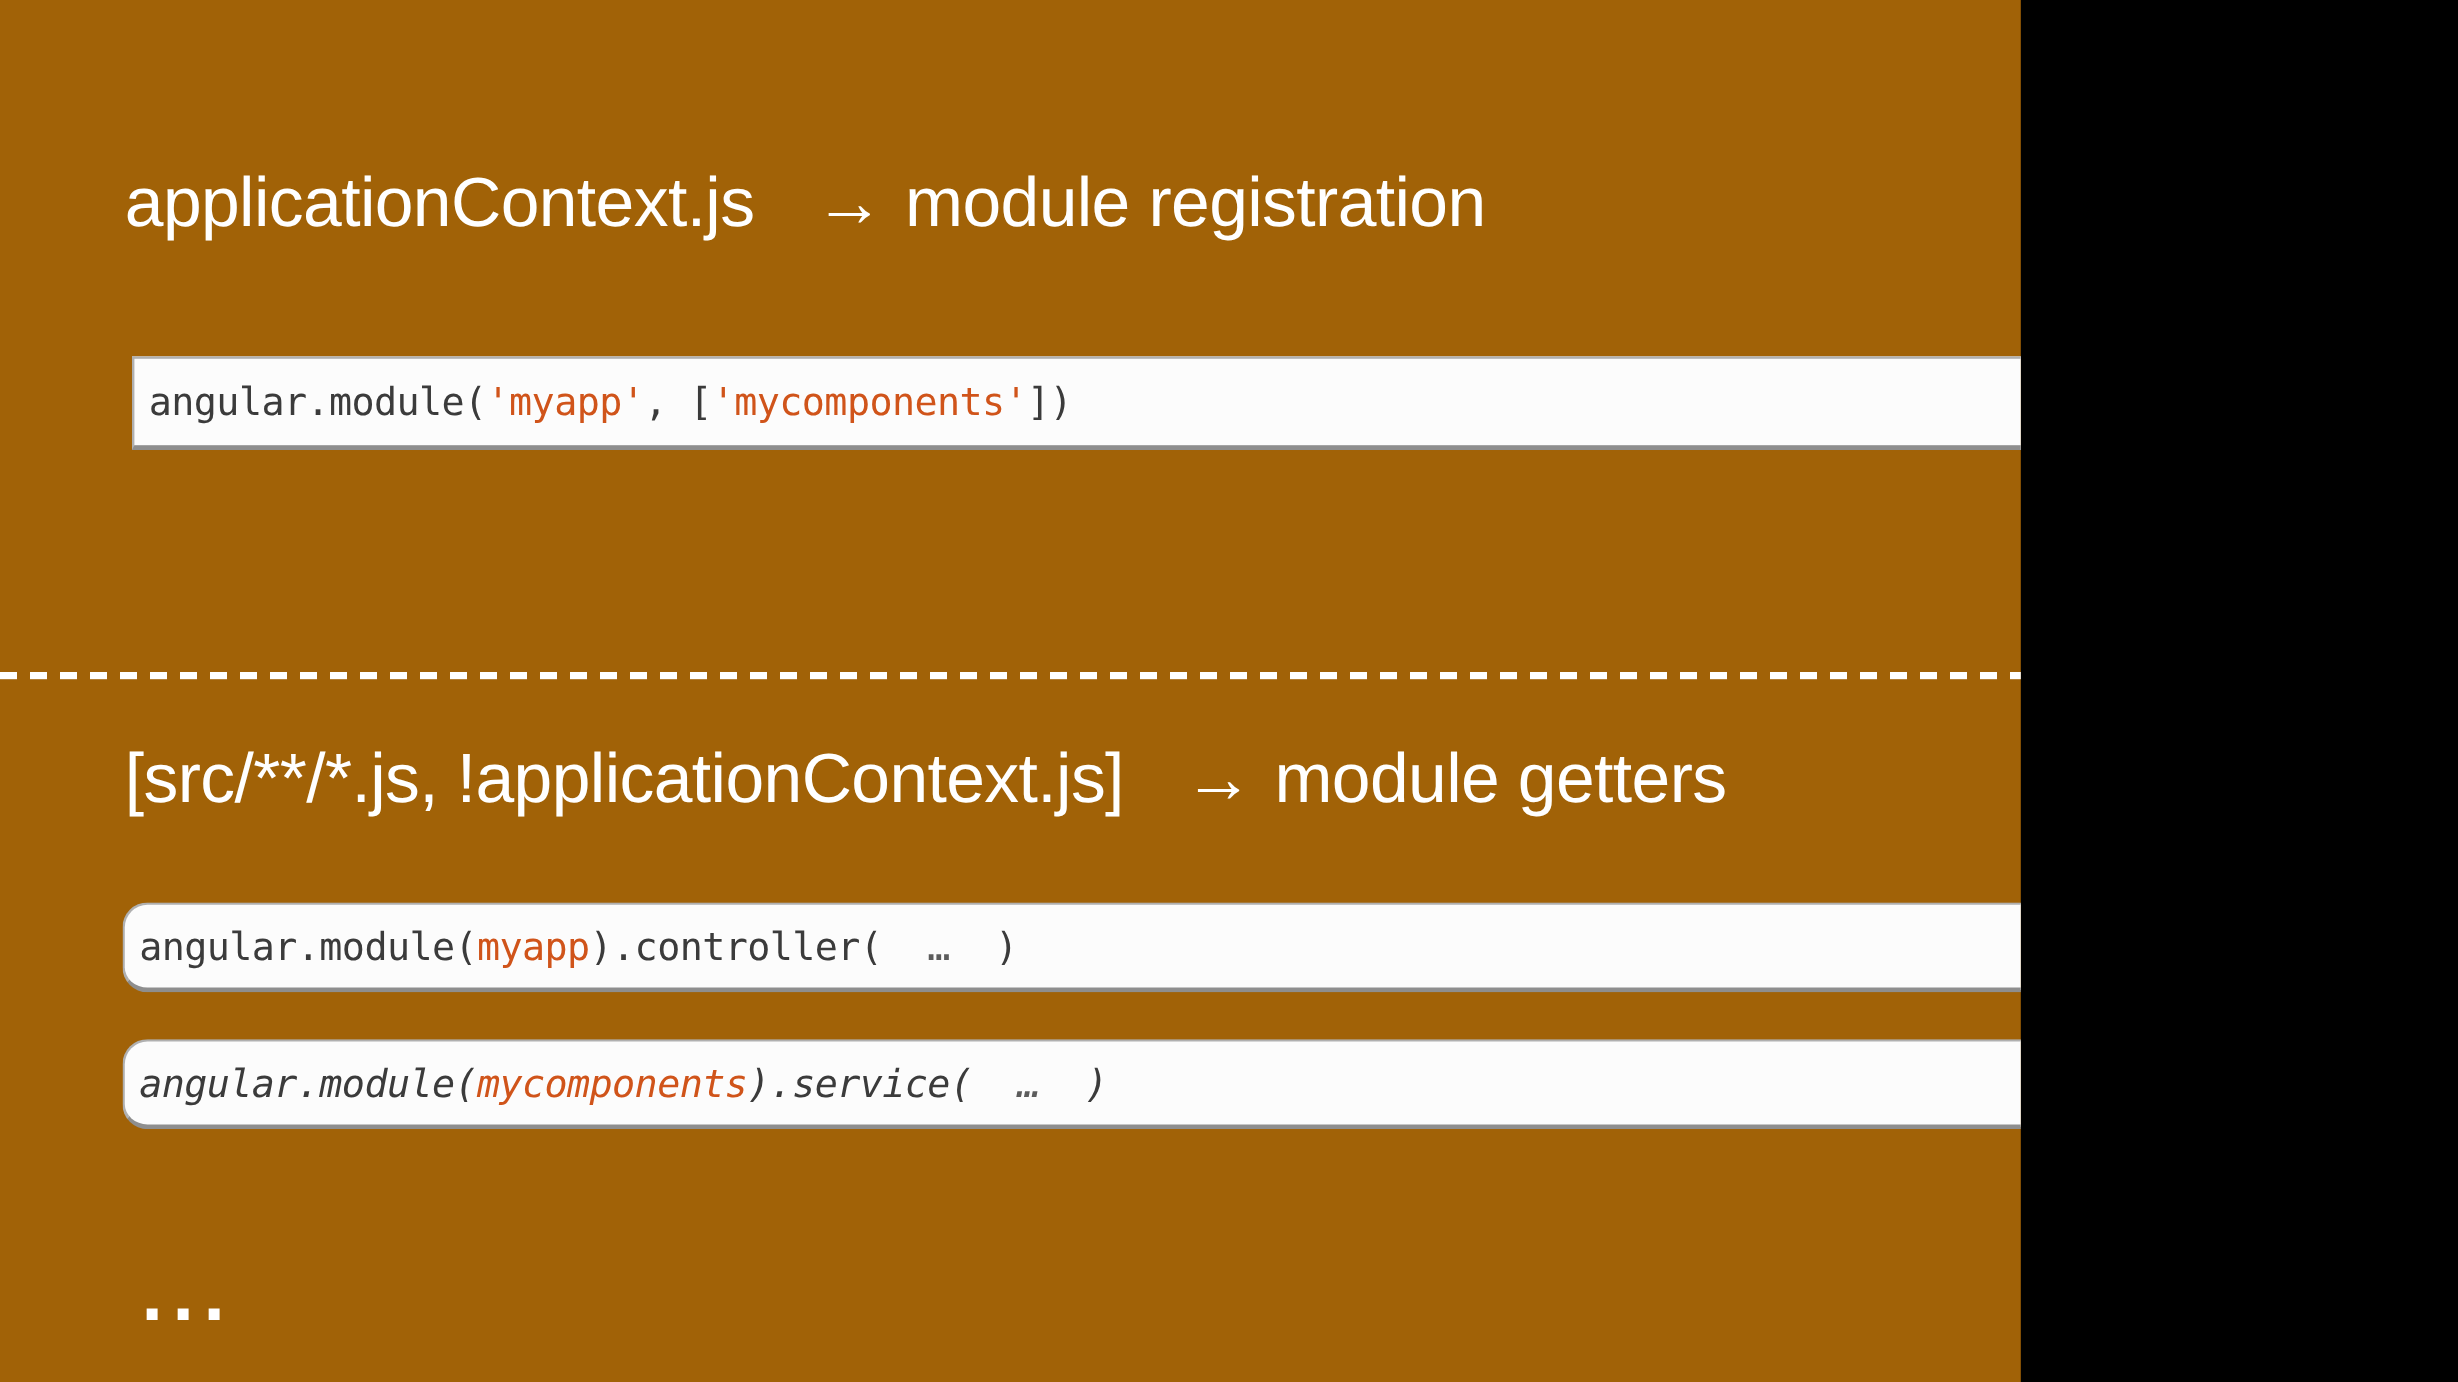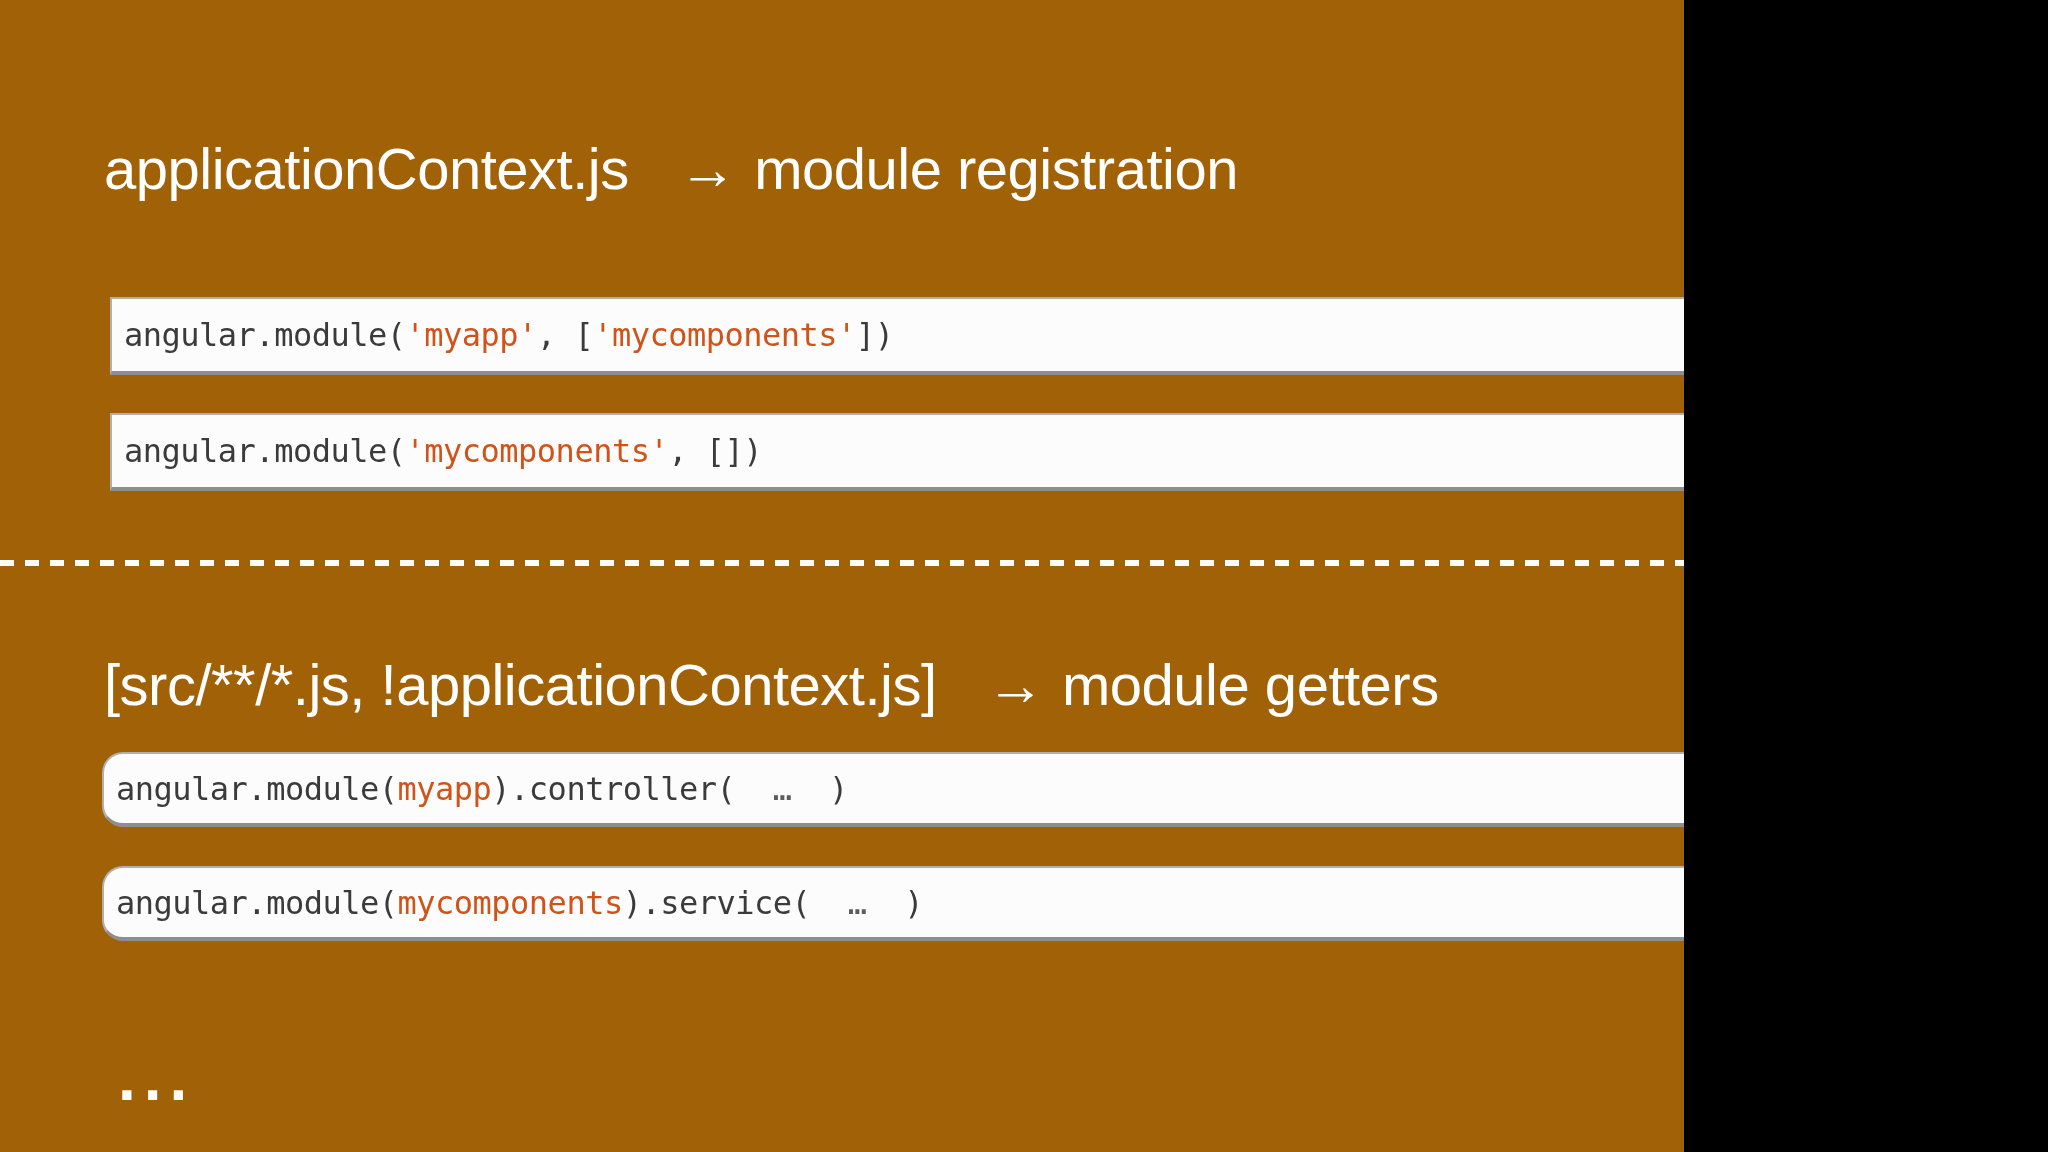--- a/index.html
+++ b/index.html
@@ -19,41 +19,41 @@
     position: absolute;
     left: 104px;
     color: #ffffff;
     font-size: 58px;
     font-weight: 400;
     letter-spacing: -0.5px;
     line-height: 1;
     white-space: nowrap;
   }
   .heading-1 { top: 140px; }
-  .heading-2 { top: 656px; text-align: right; }
+  .heading-2 { top: 620px; text-align: right; }
   .heading .arrow {
     display: inline-block;
     margin: 0 18px 0 50px;
     font-weight: 400;
   }
   .codebox {
     position: absolute;
     box-sizing: border-box;
     background: #fcfcfc;
     border: 2px solid #b0b0b0;
     border-bottom: 4px solid #8e8e8e;
     display: flex;
     align-items: center;
   }
   .codebox.g1 { left: 110px; width: 1853px; height: 78px; }
   .codebox.g2 { left: 102px; width: 1845px; height: 75px; border-radius: 21px; }
   .box-1 { top: 297px; }
   .box-2 { top: 413px; }
   .box-3 { top: 752px; }
-  .box-4 { top: 866px; }
+  .box-4 { top: 866px; font-style: italic; }
   .box-5 { top: 980px; }
   .codebox code {
     font-family: "DejaVu Sans Mono", "Liberation Mono", monospace;
     font-size: 32px;
     color: #3b3b3b;
     white-space: pre;
     padding-left: 12px;
     letter-spacing: -0.5px;
   }
   .codebox code .k { color: #3b3b3b; }
@@ -84,23 +84,20 @@
 <div class="slide">
 
   <div class="heading heading-1">
     <span>applicationContext.js</span><span class="arrow">→</span><span>module registration</span>
   </div>
 
   <div class="codebox g1 box-1">
     <code><span class="k">angular.module(</span><span class="s">'myapp'</span><span class="k">, [</span><span class="s">'mycomponents'</span><span class="k">])</span></code>
   </div>
 
-  <div class="codebox g1 box-2">
-    <code><span class="k">angular.module(</span><span class="s">'mycomponents'</span><span class="k">, [])</span></code>
-  </div>
 
   <div class="divider"></div>
 
   <div class="heading heading-2">
     <span>[src/**/*.js, !applicationContext.js]</span><span class="arrow">→</span><span>module getters</span>
   </div>
 
   <div class="codebox g2 box-3">
     <code><span class="k">angular.module(</span><span class="s">myapp</span><span class="k">).controller(  </span><span class="e">…</span><span class="k">  )</span></code>
   </div>

